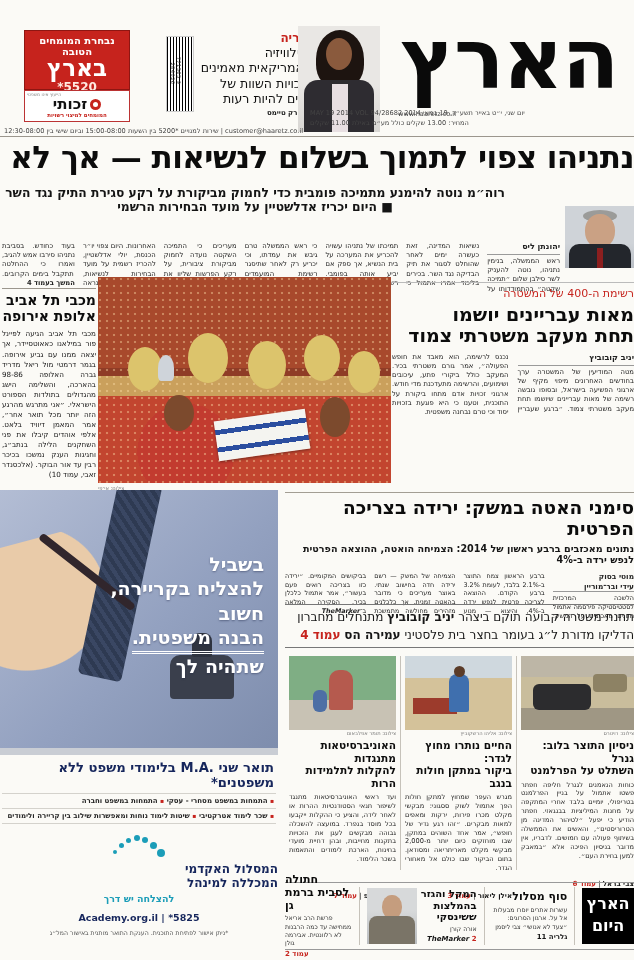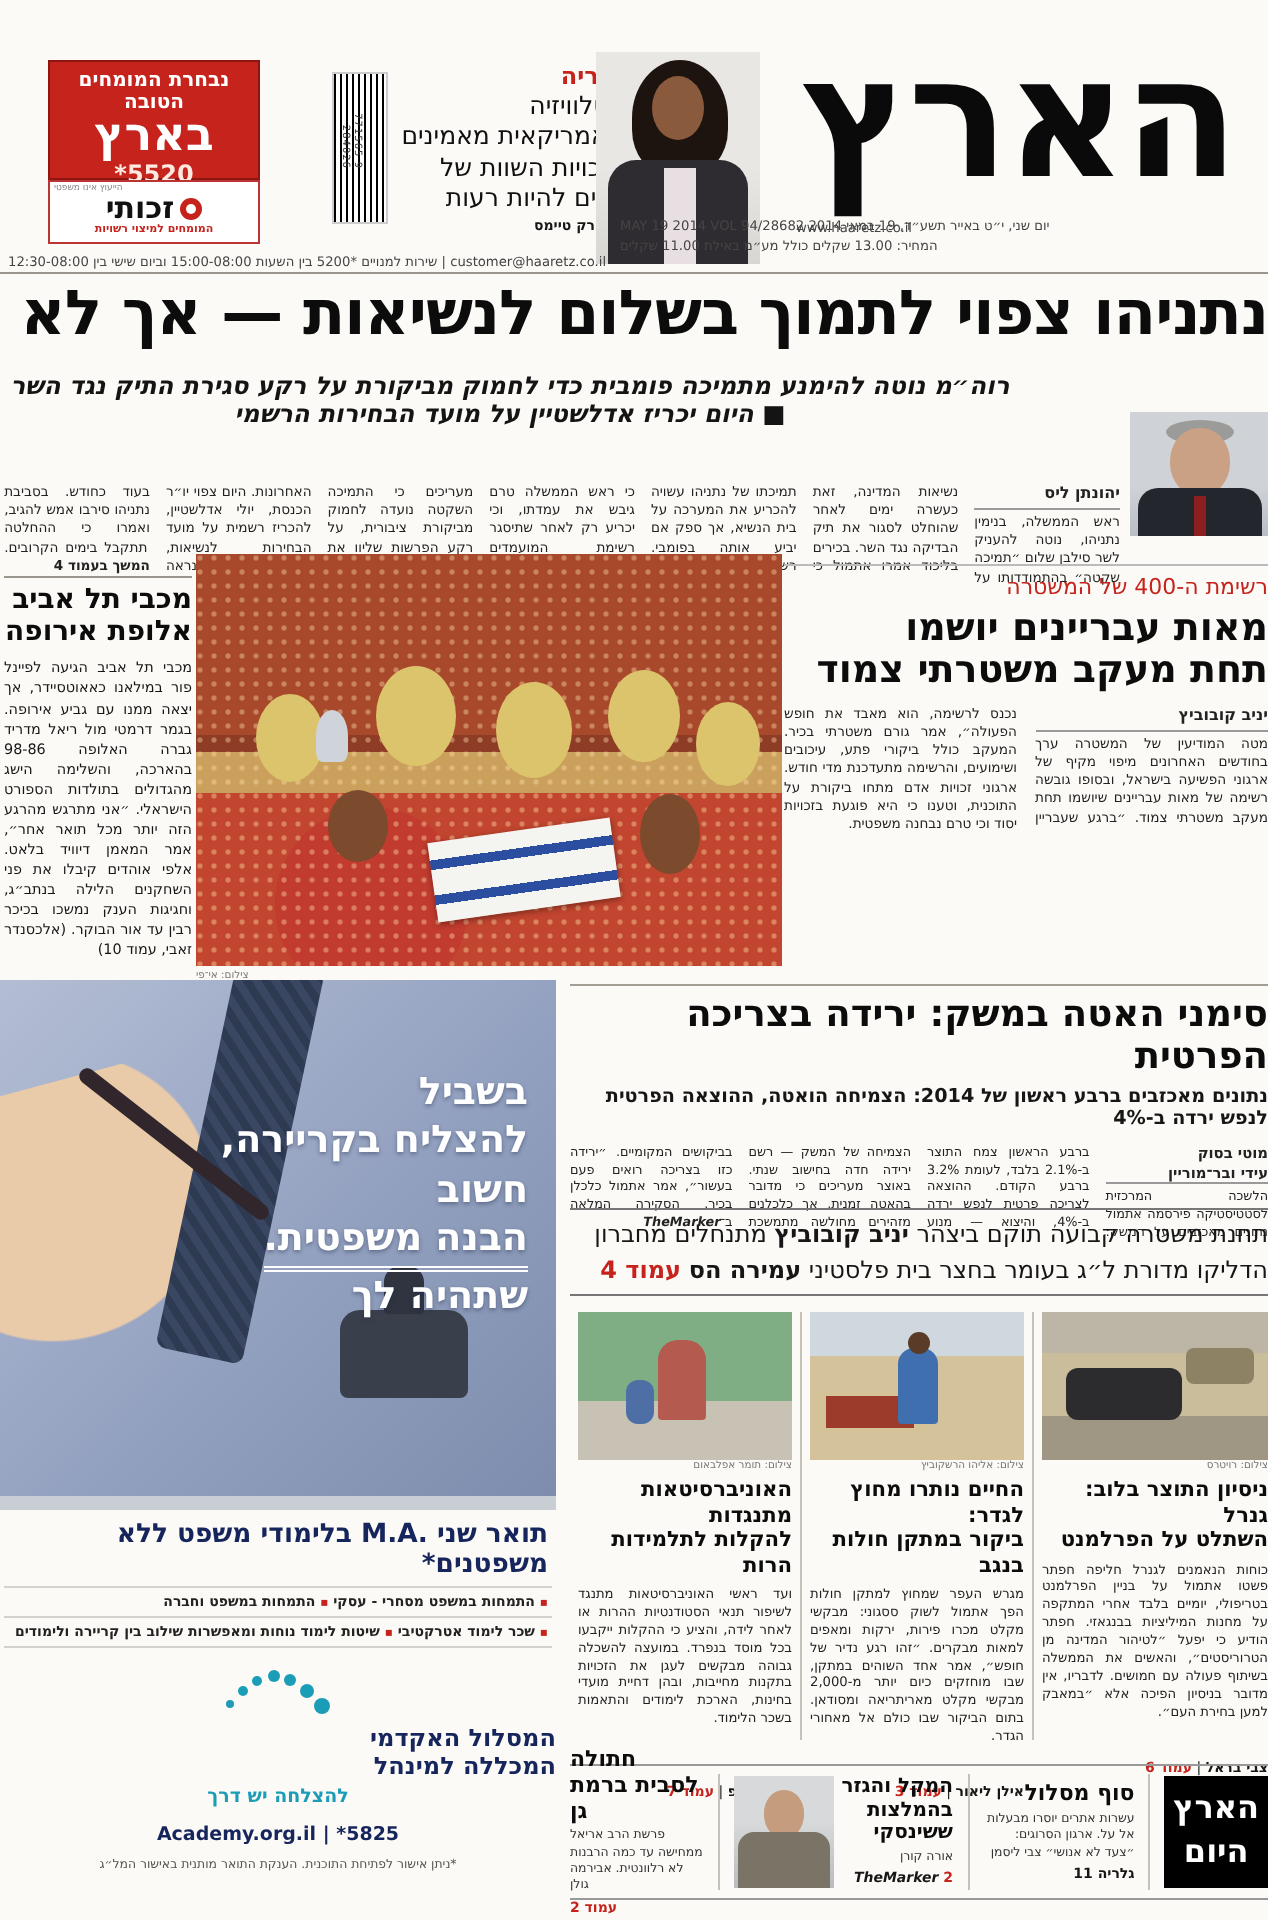--- a/index.html
+++ b/index.html
@@ -89,21 +89,21 @@
   .bi-lines{font-size:6.2px;color:#333;line-height:1.35;margin-top:2px;}
   .bi-page{font-weight:bold;font-size:7px;margin-top:2px;}
   .vsep{width:1px;background:#c6c2ba;height:58px;}
   
   .ad-blue{background:linear-gradient(135deg,#b3bdd4 0%,#93a1c0 55%,#7e8dad 100%);}
   .ad-blue .tie{position:absolute;left:98px;top:-10px;width:44px;height:200px;background:repeating-linear-gradient(45deg,#2e3a52 0 4px,#3a4763 4px 8px);transform:rotate(12deg);border-radius:5px;}
   .ad-blue .hand{position:absolute;left:-28px;top:48px;width:150px;height:140px;background:radial-gradient(ellipse at 40% 40%,#e9cba9 0 60%,transparent 61%);transform:rotate(-15deg);}
   .ad-blue .pen{position:absolute;left:28px;top:78px;width:118px;height:8px;background:#31262c;border-radius:4px;transform:rotate(38deg);}
   .ad-blue .stamp{position:absolute;left:170px;top:165px;width:64px;height:44px;background:#3a3f4c;border-radius:10px 10px 4px 4px;}
   .ad-blue .stamp::after{content:"";position:absolute;left:22px;top:-22px;width:20px;height:24px;background:#2f3440;border-radius:8px 8px 2px 2px;}
-  .ad-text{position:absolute;right:14px;top:44px;text-align:right;color:#fff;font-weight:bold;font-size:19px;line-height:1.28;text-shadow:0 1px 2px rgba(30,40,70,.45);}
+  .ad-text{position:absolute;right:14px;top:62px;text-align:right;color:#fff;font-weight:bold;font-size:19px;line-height:1.28;text-shadow:0 1px 2px rgba(30,40,70,.45);}
   .ad-text .ul{border-bottom:3px double #fff;display:inline-block;padding-bottom:2px;}
   .ad-gray{background:#c9cdd4;}
   .ma-head{color:#16265c;font-weight:bold;font-size:13.2px;text-align:right;}
   .ma-line{border-top:1px solid #d4d2cc;margin:3px 2px;}
   .ma-bullets{font-size:7px;font-weight:bold;color:#222;text-align:right;}
   .ma-bullets .sq{color:#c6231d;font-size:6px;}
   .ma-logo-text{color:#16265c;font-weight:bold;font-size:12px;text-align:right;line-height:1.2;}
   .ma-slogan{color:#1b9db8;font-weight:bold;font-size:9.5px;text-align:center;}
   .ma-contact{color:#16265c;font-weight:bold;font-size:9.5px;text-align:center;direction:ltr;}
   .ma-disc{font-size:6.2px;color:#555;text-align:center;}
@@ -152,21 +152,21 @@
   </div>
 
   <div class="abs logo-haaretz" style="left:386px;top:20px;width:246px;">הארץ</div>
   <div class="abs tiny" style="left:398px;top:110px;direction:ltr;">www.haaretz.co.il</div>
   <div class="abs tiny" style="right:4px;top:109px;width:320px;text-align:left;direction:rtl;">יום שני, י״ט באייר תשע״ד, 19 במאי 2014 MAY 19 2014 VOL 94/28682</div>
   <div class="abs tiny" style="right:4px;top:119px;width:320px;text-align:left;">המחיר: 13.00 שקלים כולל מע״מ באילת 11.00 שקלים</div>
   <div class="abs tiny" style="left:4px;top:127px;width:330px;text-align:left;">customer@haaretz.co.il | שירות למנויים *5200 בין השעות 15:00-08:00 וביום שישי בין 12:30-08:00</div>
   <div class="rule" style="left:0;top:136px;width:634px;height:1px;"></div>
 
   <div class="abs main-headline" style="left:0;top:142px;width:634px;">נתניהו צפוי לתמוך בשלום לנשיאות — אך לא בפומבי</div>
-  <div class="abs sub-headline" style="left:0;top:186px;width:510px;font-style:italic;">רוה״מ נוטה להימנע מתמיכה פומבית כדי לחמוק מביקורת על רקע סגירת התיק נגד השר ■ היום יכריז אדלשטיין על מועד הבחירות הרשמי</div>
+  <div class="abs sub-headline" style="left:0;top:186px;width:510px;">רוה״מ נוטה להימנע מתמיכה פומבית כדי לחמוק מביקורת על רקע סגירת התיק נגד השר ■ היום יכריז אדלשטיין על מועד הבחירות הרשמי</div>
 
   <div class="ph ph-shalom" style="left:565px;top:206px;width:69px;height:62px;">
     <div class="hairs"></div>
     <div class="face"></div>
     <div class="suit"></div>
     <div class="tie"></div>
   </div>
 
   <div class="abs body-cols jus" style="left:2px;top:208px;width:558px;height:76px;columns:7 auto;column-gap:8px;overflow:hidden;">
     <span class="byline">יהונתן ליס</span>

